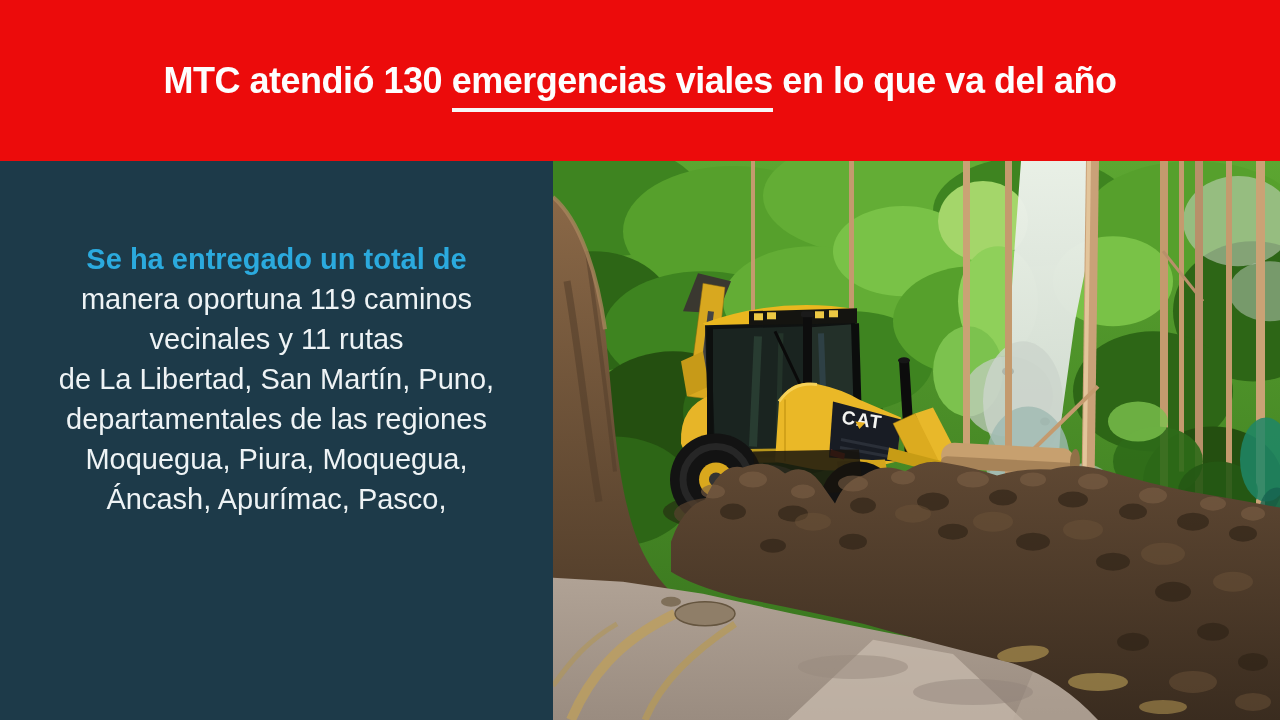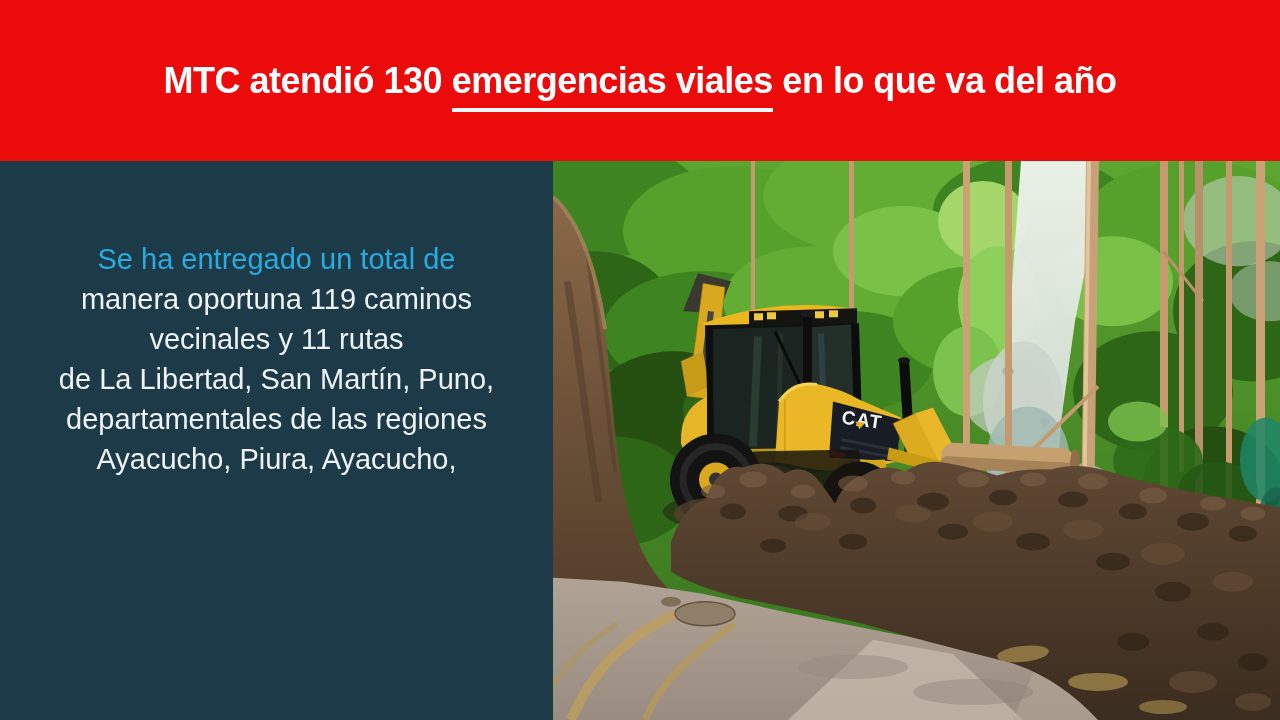--- a/index.html
+++ b/index.html
@@ -22,21 +22,21 @@
     border-bottom:4px solid #f7f7f7;padding-bottom:7px;
   }
 
   
   .info-panel{
     position:absolute;left:0;top:161px;width:553px;height:559px;
     background:#1d3a49;box-sizing:border-box;padding-top:78px;
     text-align:center;
   }
   .line{margin:0;font-size:29px;line-height:40px;color:#eef3f5;}
-  .line.hl{color:#2baade;font-weight:normal;}
+  .line.hl{color:#2baade;font-weight:bold;}
 
   
   .photo{
     position:absolute;left:553px;top:161px;width:727px;height:559px;margin:0;
   }
   .photo svg{display:block;width:100%;height:100%;}
 </style>
 </head>
 <body>
 
@@ -45,21 +45,22 @@
   <header class="header">
     <h1 class="title"><span>MTC atendió 130 </span><span class="underlined">emergencias viales</span><span> en lo que va del año</span></h1>
   </header>
 
   <aside class="info-panel">
     <p class="line hl">Se ha entregado un total de</p>
     <p class="line">manera oportuna 119 caminos</p>
     <p class="line">vecinales y 11 rutas</p>
     <p class="line">de La Libertad, San Martín, Puno,</p>
     <p class="line">departamentales de las regiones</p>
-    <p class="line">Ayacucho, Piura, Ayacucho,</p>
+    <p class="line">Moquegua, Piura, Moquegua,</p>
+    <p class="line">Áncash, Apurímac, Pasco,</p>
   </aside>
 
   <figure class="photo" role="img" aria-label="Yellow CAT backhoe loader clearing landslide debris that blocks a muddy rural road, with eucalyptus trees and a slope behind">
     <svg viewBox="0 0 727 558" preserveAspectRatio="none">
       <defs>
         <linearGradient id="gradGreen" x1="0" y1="0" x2="0" y2="1">
           <stop offset="0" stop-color="#5ca631"></stop>
             <stop offset="1" stop-color="#35701c"></stop>
         </linearGradient>
         <linearGradient id="gradScree" x1="0" y1="0" x2="0" y2="1">

